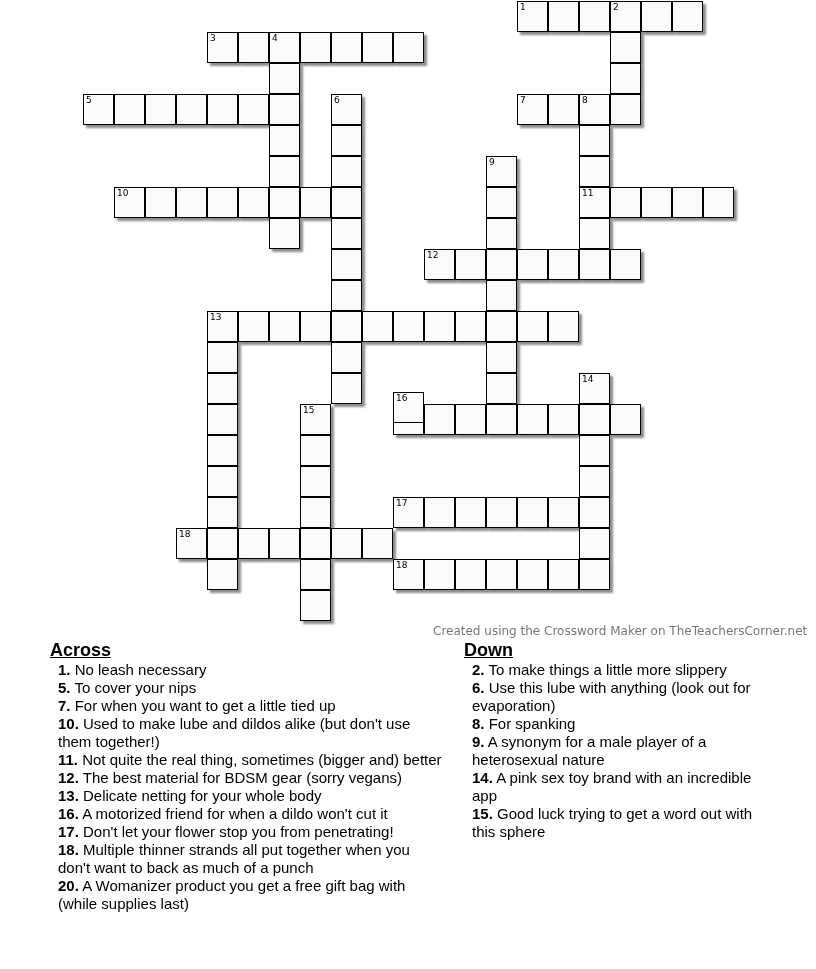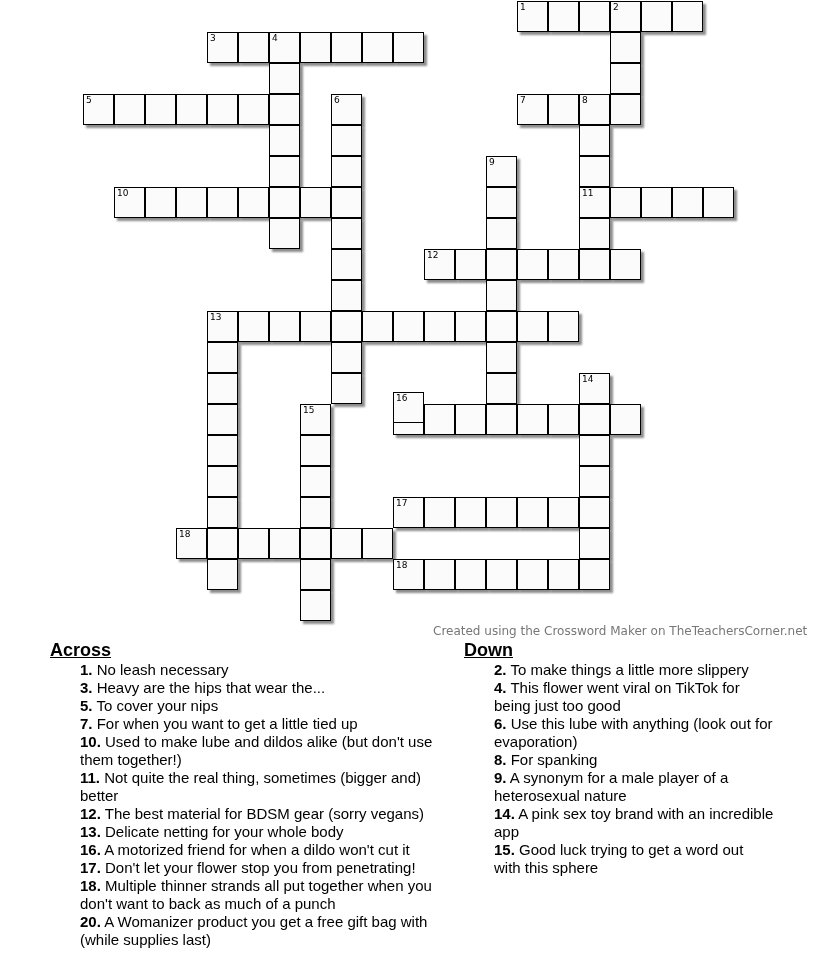--- a/index.html
+++ b/index.html
@@ -13,21 +13,21 @@
           background: #fbfbfb; border: 1.5px solid #000; }
   .num { position: absolute; left: 2px; top: 0px; font-family: "DejaVu Sans", sans-serif;
          font-size: 9px; line-height: 10px; color: #000; }
   .credit { position: absolute; left: 433px; top: 624px; font-family: "DejaVu Sans", sans-serif;
             font-size: 12px; color: #777; white-space: nowrap; }
   .clues { position: absolute; top: 640px; }
   .clues.across { left: 50px; width: 395px; }
   .clues.down { left: 464px; width: 310px; }
   .clues h2 { margin: 0; font-size: 18px; font-weight: bold; text-decoration: underline;
               line-height: 21px; }
-  .clue { margin-left: 30px; font-size: 15px; line-height: 18px; }
+  .clue { margin-left: 8px; font-size: 15px; line-height: 18px; }
   .clue b { font-weight: bold; }
 </style>
 </head>
 <body>
 
 <div id="grid">
     <div class="cell" style="left: 517px; top: 1px;"></div>
     <div class="cell" style="left: 548px; top: 1px;"></div>
     <div class="cell" style="left: 579px; top: 1px;"></div>
     <div class="cell" style="left: 610px; top: 1px;"></div>
@@ -315,35 +315,33 @@
     <div class="cell-top" style="left: 486px; top: 559px;"></div>
     <div class="cell-top" style="left: 517px; top: 559px;"></div>
     <div class="cell-top" style="left: 548px; top: 559px;"></div>
   </div>
 
 <div class="credit">Created using the Crossword Maker on TheTeachersCorner.net</div>
 
 <div class="clues across">
   <h2>Across</h2>
   <div class="clue"><b>1.</b><span> No leash necessary</span></div>
-  <div class="clue"><b>3.</b><span> Heavy are the hips that wear the...</span></div>
   <div class="clue"><b>5.</b><span> To cover your nips</span></div>
   <div class="clue"><b>7.</b><span> For when you want to get a little tied up</span></div>
   <div class="clue"><b>10.</b><span> Used to make lube and dildos alike (but don't use them together!)</span></div>
   <div class="clue"><b>11.</b><span> Not quite the real thing, sometimes (bigger and) better</span></div>
   <div class="clue"><b>12.</b><span> The best material for BDSM gear (sorry vegans)</span></div>
   <div class="clue"><b>13.</b><span> Delicate netting for your whole body</span></div>
   <div class="clue"><b>16.</b><span> A motorized friend for when a dildo won't cut it</span></div>
   <div class="clue"><b>17.</b><span> Don't let your flower stop you from penetrating!</span></div>
   <div class="clue"><b>18.</b><span> Multiple thinner strands all put together when you don't want to back as much of a punch</span></div>
   <div class="clue"><b>20.</b><span> A Womanizer product you get a free gift bag with (while supplies last)</span></div>
 </div>
 
 <div class="clues down">
   <h2>Down</h2>
   <div class="clue"><b>2.</b><span> To make things a little more slippery</span></div>
-  <div class="clue"><b>4.</b><span> This flower went viral on TikTok for being just too good</span></div>
   <div class="clue"><b>6.</b><span> Use this lube with anything (look out for evaporation)</span></div>
   <div class="clue"><b>8.</b><span> For spanking</span></div>
   <div class="clue"><b>9.</b><span> A synonym for a male player of a heterosexual nature</span></div>
   <div class="clue"><b>14.</b><span> A pink sex toy brand with an incredible app</span></div>
   <div class="clue"><b>15.</b><span> Good luck trying to get a word out with this sphere</span></div>
 </div>
 
 </body></html>

